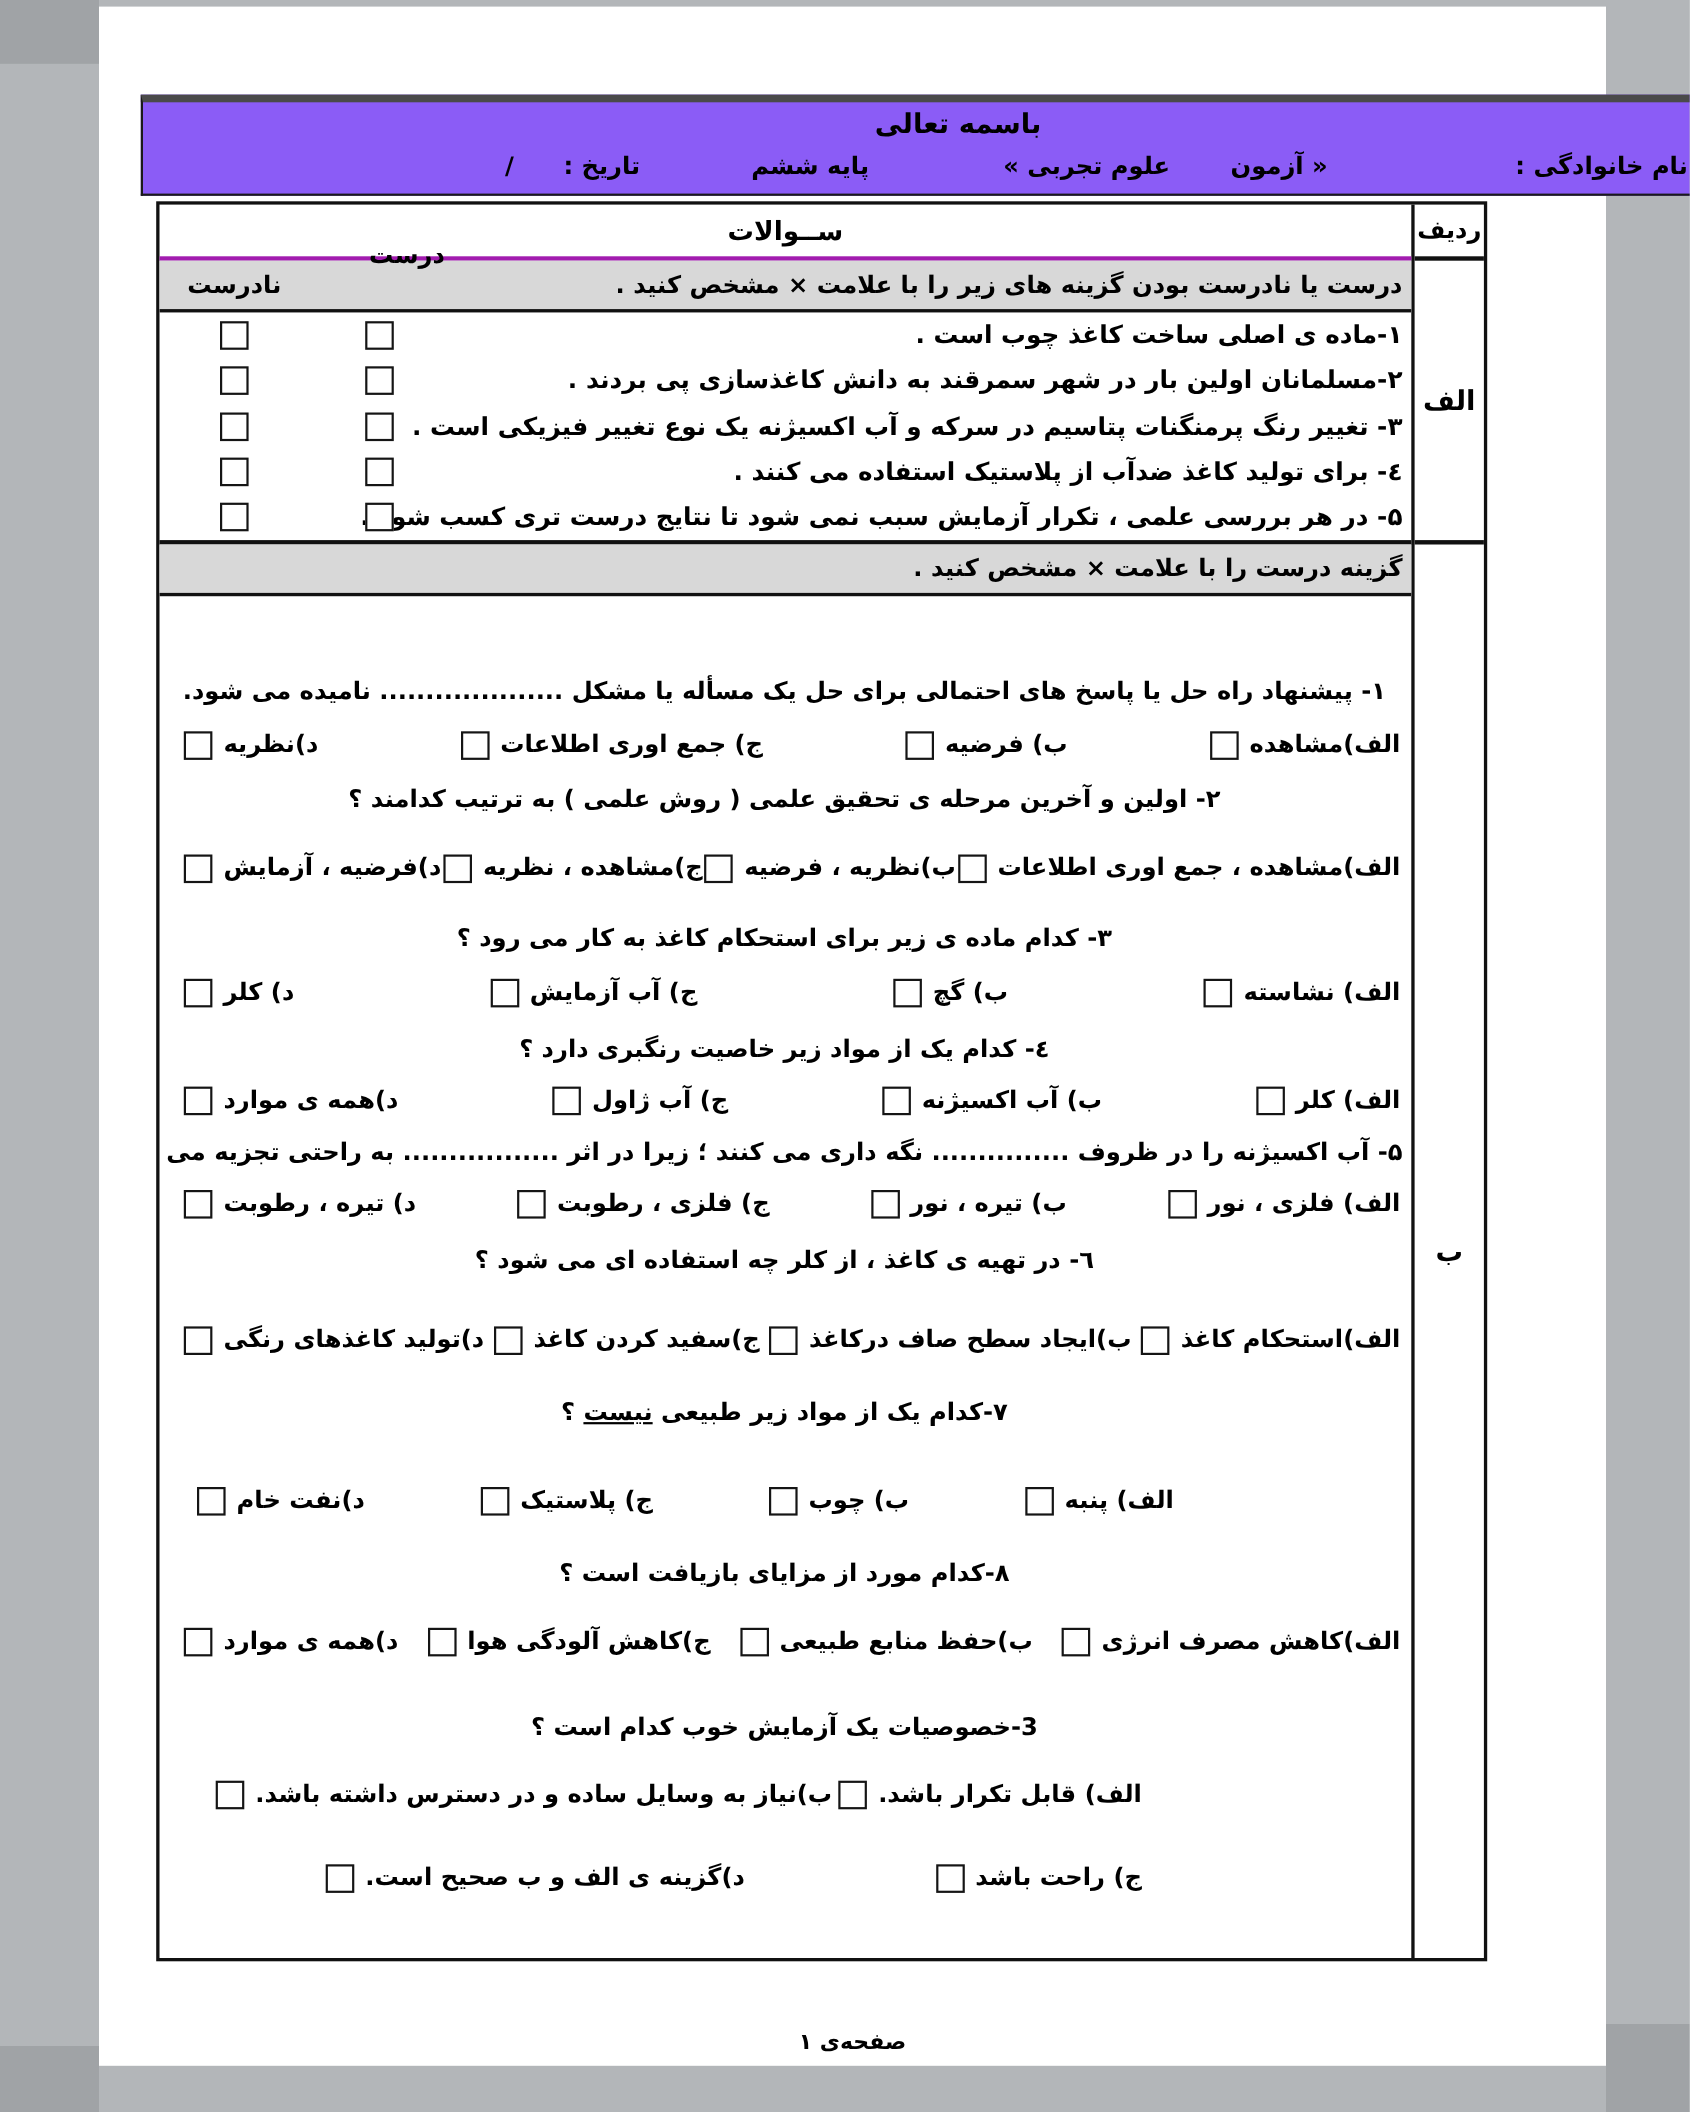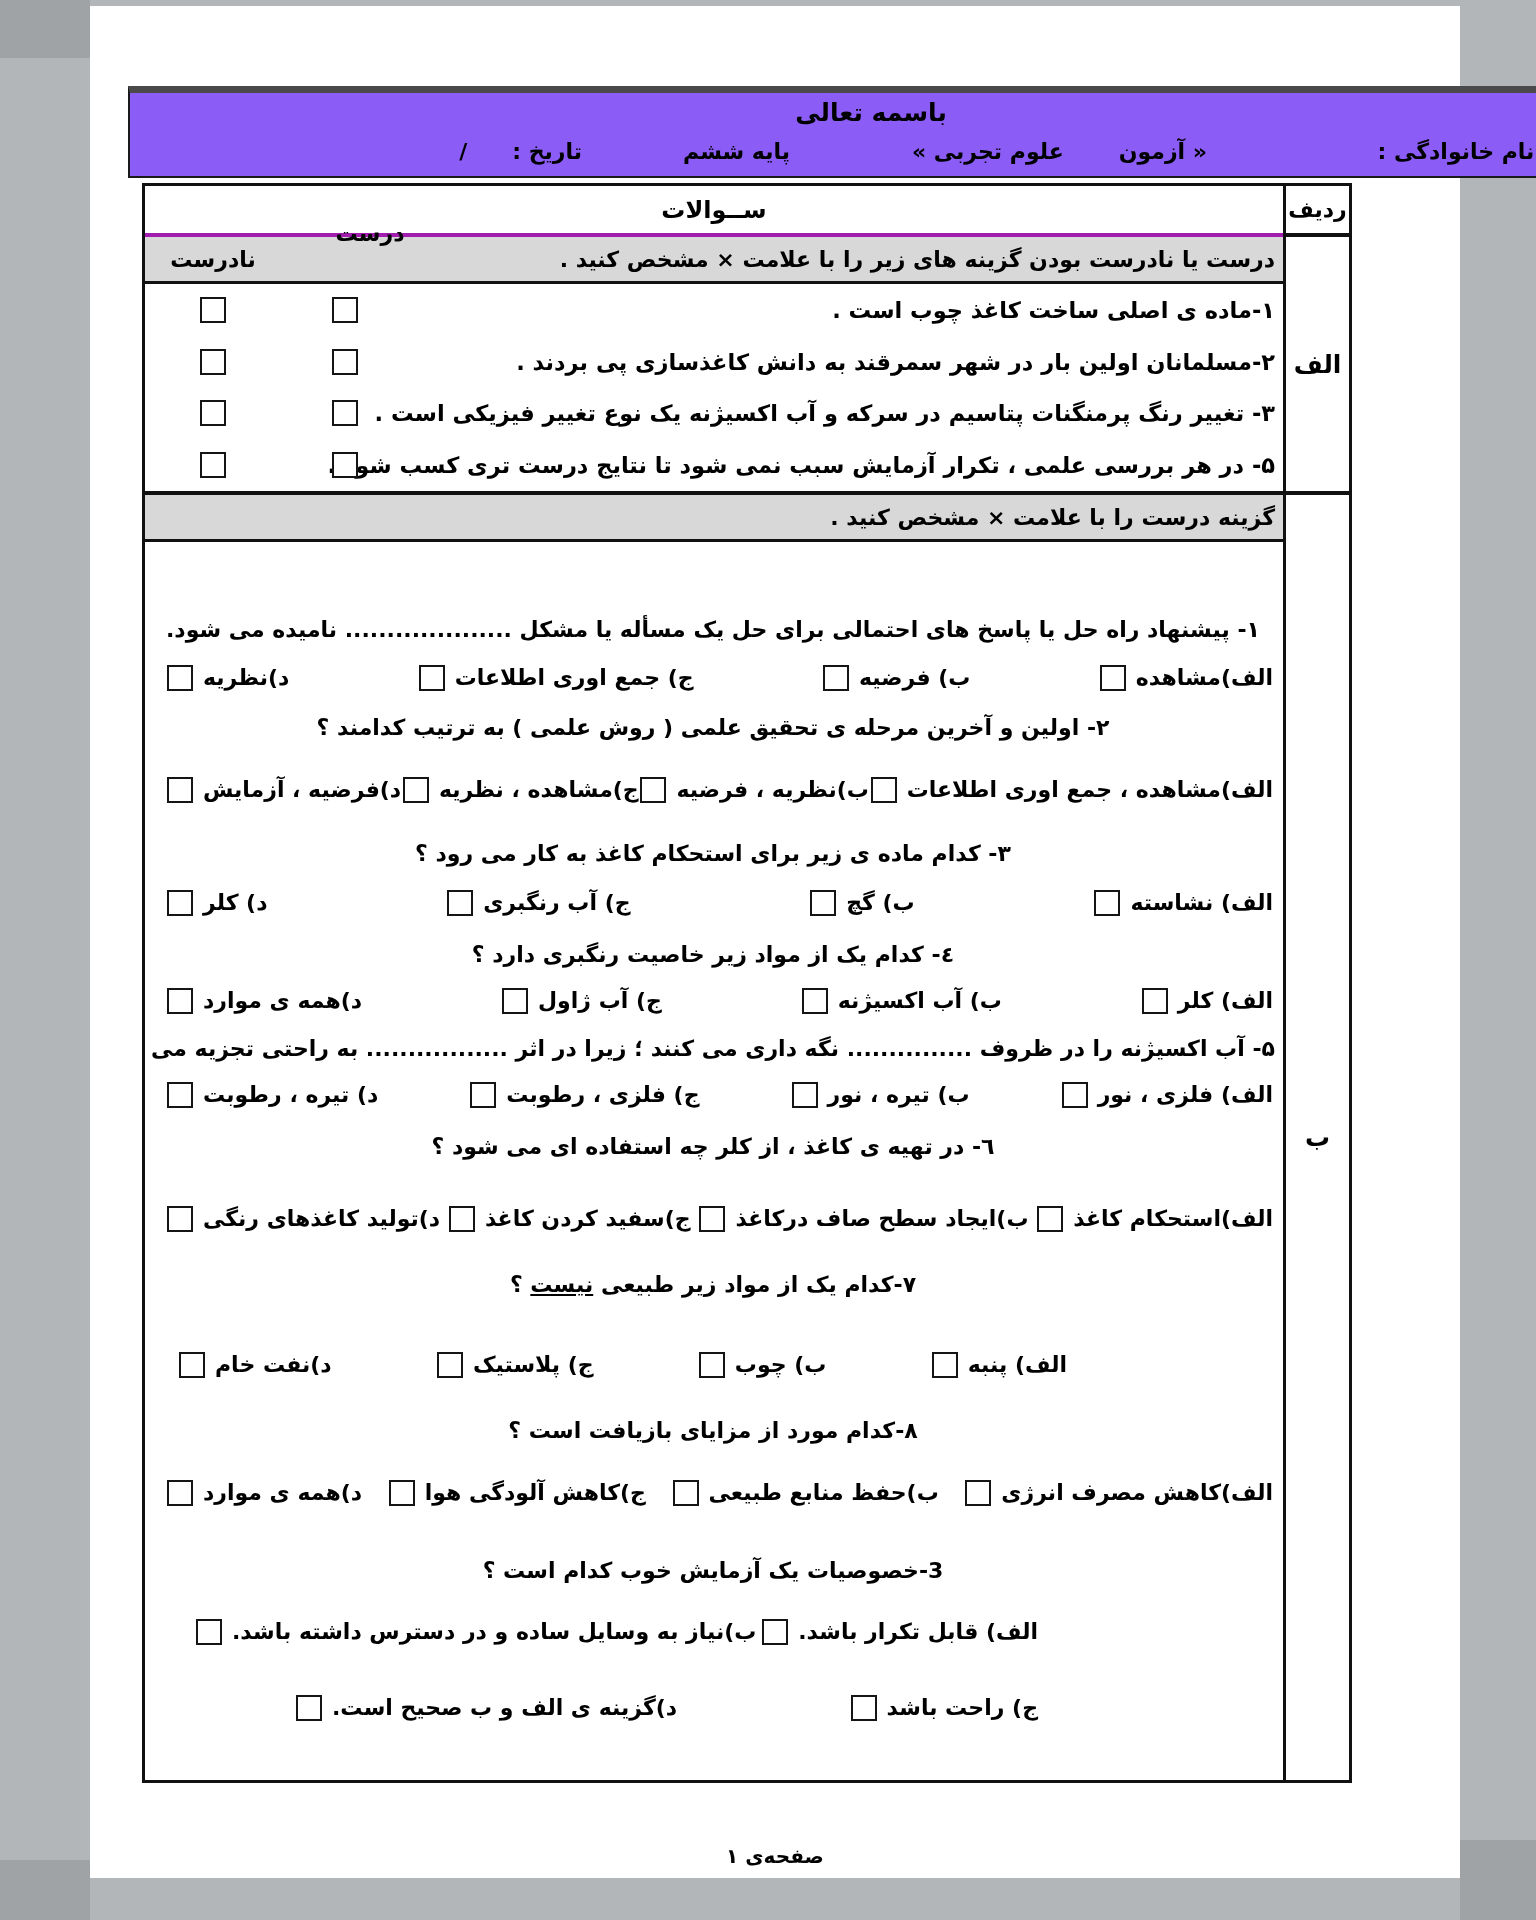--- a/index.html
+++ b/index.html
@@ -98,20 +98,25 @@
               <span class="ttxt">۲-مسلمانان اولین بار در شهر سمرقند به دانش کاغذسازی پی بردند .</span>
               <span class="cb tf-cb-d"></span>
               <span class="cb tf-cb-n"></span>
             </div>
             <div class="tf-row">
               <span class="ttxt">۳- تغییر رنگ پرمنگنات پتاسیم در سرکه و آب اکسیژنه یک نوع تغییر فیزیکی است .</span>
               <span class="cb tf-cb-d"></span>
               <span class="cb tf-cb-n"></span>
             </div>
             <div class="tf-row">
+              <span class="ttxt">٤- برای تولید کاغذ ضدآب از پلاستیک استفاده می کنند .</span>
+              <span class="cb tf-cb-d"></span>
+              <span class="cb tf-cb-n"></span>
+            </div>
+            <div class="tf-row">
               <span class="ttxt">۵- در هر بررسی علمی ، تکرار آزمایش سبب نمی شود تا نتایج درست تری کسب شود .</span>
               <span class="cb tf-cb-d"></span>
               <span class="cb tf-cb-n"></span>
             </div>
           </div>
         </div>
 
         <div class="instr">
           <span class="itxt">گزینه درست را با علامت × مشخص کنید .</span>
         </div>
@@ -161,21 +166,21 @@
           <div class="orow" style="margin-top:15px;">
             <span class="opt">
                 <span>الف) نشاسته</span>
                 <span class="cb"></span>
               </span>
             <span class="opt">
                 <span>ب) گچ</span>
                 <span class="cb"></span>
               </span>
             <span class="opt">
-                <span>ج) آب رنگبری</span>
+                <span>ج) آب آزمایش</span>
                 <span class="cb"></span>
               </span>
             <span class="opt">
                 <span>د) کلر</span>
                 <span class="cb"></span>
               </span>
           </div>
 
           <div class="qh" style="margin-top:18px;">٤- کدام یک از مواد زیر خاصیت رنگبری دارد ؟</div>
           <div class="orow" style="margin-top:12px;">

